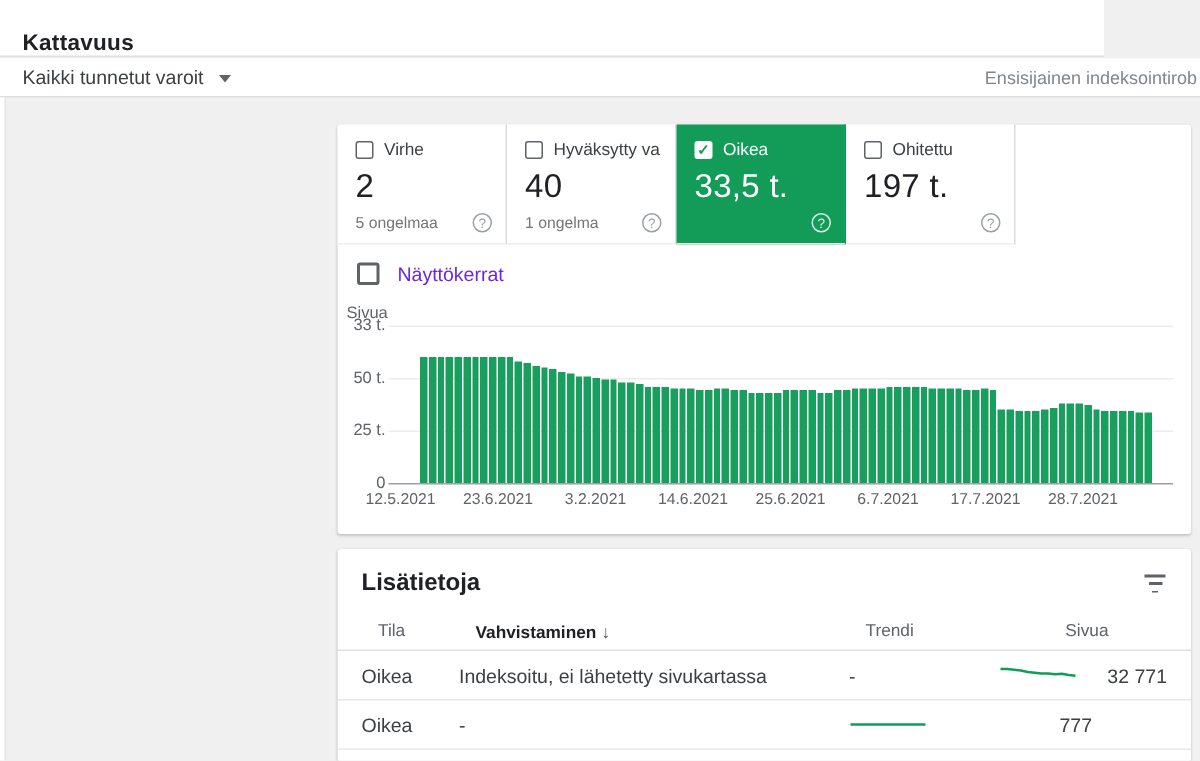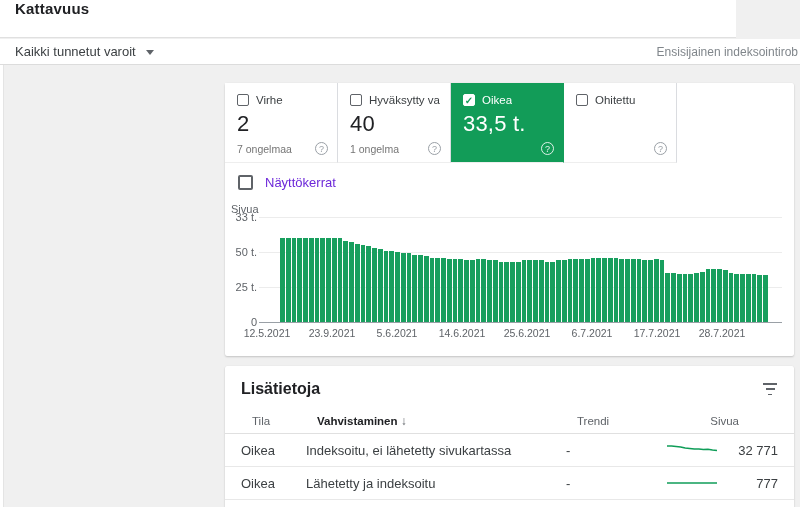--- a/index.html
+++ b/index.html
@@ -8,21 +8,21 @@
     font-family:"Liberation Sans", sans-serif;
     background:#f0f0f0;
     position:relative;
     overflow:hidden;
     color:#202124;
   }
   
   .appbar {
     position:absolute; left:0; top:0; width:736px; height:38px;
     background:#fff; border-bottom:1px solid #e0e0e0;
-    display:flex; align-items:flex-start; padding-left:15px;
+    display:flex; align-items:flex-end; padding-left:15px;
   }
   .appbar .title { font-size:15px; font-weight:700; color:#202124; letter-spacing:.2px; }
   .toolbar {
     position:absolute; left:0; top:39px; width:800px; height:26px;
     background:#fff; border-bottom:1px solid #dcdcdc;
     display:flex; align-items:center; padding:0 2px 0 15px;
   }
   .scope-btn { display:flex; align-items:center; gap:10px; font-size:13px; color:#3c4043; cursor:pointer; }
   .caret { width:0; height:0; border-left:4px solid transparent; border-right:4px solid transparent;
     border-top:5px solid #5f6368; margin-top:1px; }
@@ -116,21 +116,21 @@
 
 <div class="card main-card">
 
   <div class="tiles">
     <div class="tile">
       <div class="cb-row">
         <span class="cb"></span>
         <span class="tile-label">Virhe</span>
       </div>
       <div class="tile-value">2</div>
-      <div class="tile-sub">7 ongelmaa</div>
+      <div class="tile-sub">5 ongelmaa</div>
       <div class="help">?</div>
     </div>
     <div class="tile">
       <div class="cb-row">
         <span class="cb"></span>
         <span class="tile-label">Hyväksytty varoit...</span>
       </div>
       <div class="tile-value">40</div>
       <div class="tile-sub">1 ongelma</div>
       <div class="help">?</div>
@@ -142,20 +142,21 @@
       </div>
       <div class="tile-value">33,5 t.</div>
       <div class="tile-sub"></div>
       <div class="help">?</div>
     </div>
     <div class="tile">
       <div class="cb-row">
         <span class="cb"></span>
         <span class="tile-label">Ohitettu</span>
       </div>
+      <div class="tile-value">197 t.</div>
       <div class="tile-sub"></div>
       <div class="help">?</div>
     </div>
   </div>
 
   <div class="impressions">
     <span class="big-cb"></span>
     <span class="impressions-label">Näyttökerrat</span>
   </div>
 
@@ -250,22 +251,22 @@
       <div class="bar" style="height: 46.6667%; background: rgb(24, 159, 94);"></div>
       <div class="bar" style="height: 45.3333%; background: rgb(24, 159, 94);"></div>
       <div class="bar" style="height: 45.3333%; background: rgb(24, 159, 94);"></div>
       <div class="bar" style="height: 45.3333%; background: rgb(24, 159, 94);"></div>
       <div class="bar" style="height: 45.3333%; background: rgb(24, 159, 94);"></div>
       <div class="bar" style="height: 44.6667%; background: rgb(24, 159, 94);"></div>
       <div class="bar" style="height: 44.6667%; background: rgb(24, 159, 94);"></div>
     </div>
   <div class="xlabels" id="x-labels">
       <span style="left: 10px;">12.5.2021</span>
-      <span style="left: 75px;">23.9.2021</span>
-      <span style="left: 140px;">5.6.2021</span>
+      <span style="left: 75px;">23.6.2021</span>
+      <span style="left: 140px;">3.2.2021</span>
       <span style="left: 205px;">14.6.2021</span>
       <span style="left: 270px; text-align: center;">25.6.2021</span>
       <span style="left: 335px;">6.7.2021</span>
       <span style="left: 400px;">17.7.2021</span>
       <span style="left: 465px;">28.7.2021</span>
     </div>
 </div>
 
 <div class="card details-card">
   <div class="details-head">
@@ -293,21 +294,20 @@
     <div>
         <svg class="spark" viewBox="0 0 52 16">
           <polyline points="1,4 5.545454545454546,4 10.090909090909092,4.5 14.636363636363637,5 19.181818181818183,6 23.72727272727273,6.5 28.272727272727273,7 32.81818181818182,7 37.36363636363637,7.5 41.909090909090914,7.2 46.45454545454546,8 51.00000000000001,8.5" fill="none" stroke="#0f9d58" stroke-width="1.6"></polyline>
         </svg>
       </div>
     <div class="right">32 771</div>
   </div>
 
   <div class="tgrid trow">
     <div class="status-ok">Oikea</div>
-    <div>Lähetetty ja indeksoitu</div>
     <div>-</div>
     <div>
         <svg class="spark" viewBox="0 0 52 16">
           <polyline points="1,8 11,8 21,8 31,8 41,8 51,8" fill="none" stroke="#0f9d58" stroke-width="1.6"></polyline>
         </svg>
       </div>
     <div class="right">777</div>
   </div>
 </div>
 

